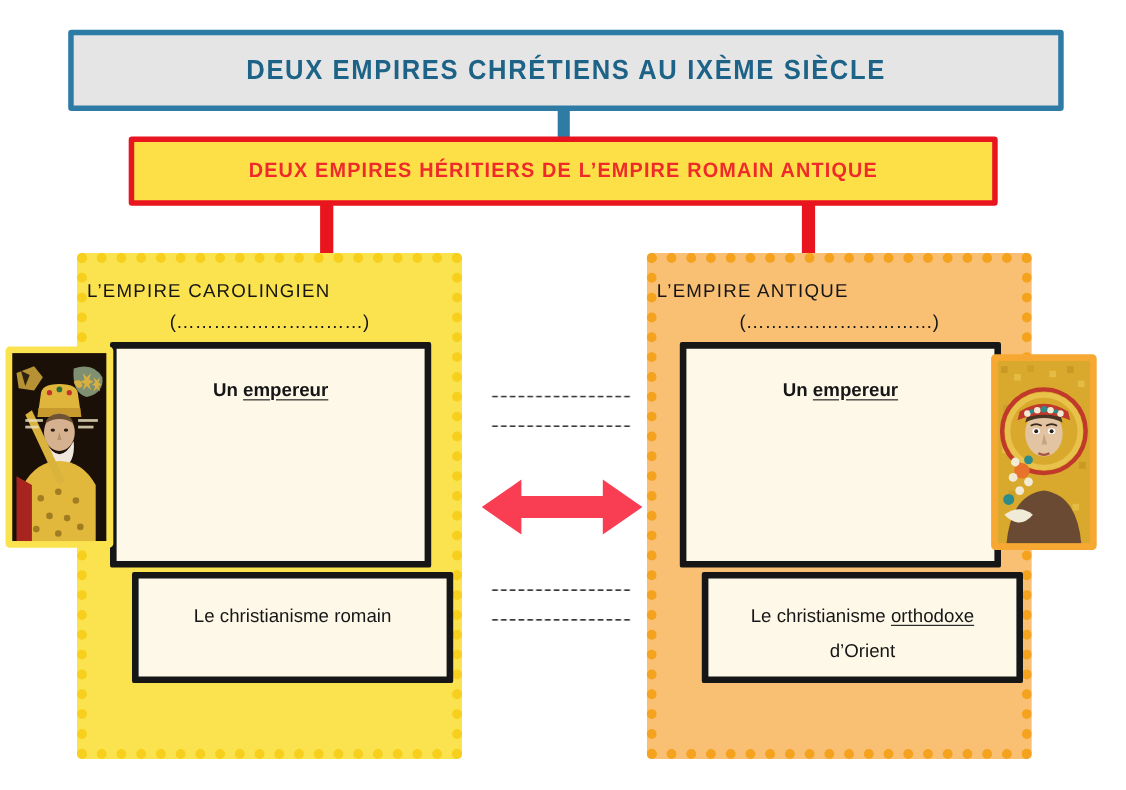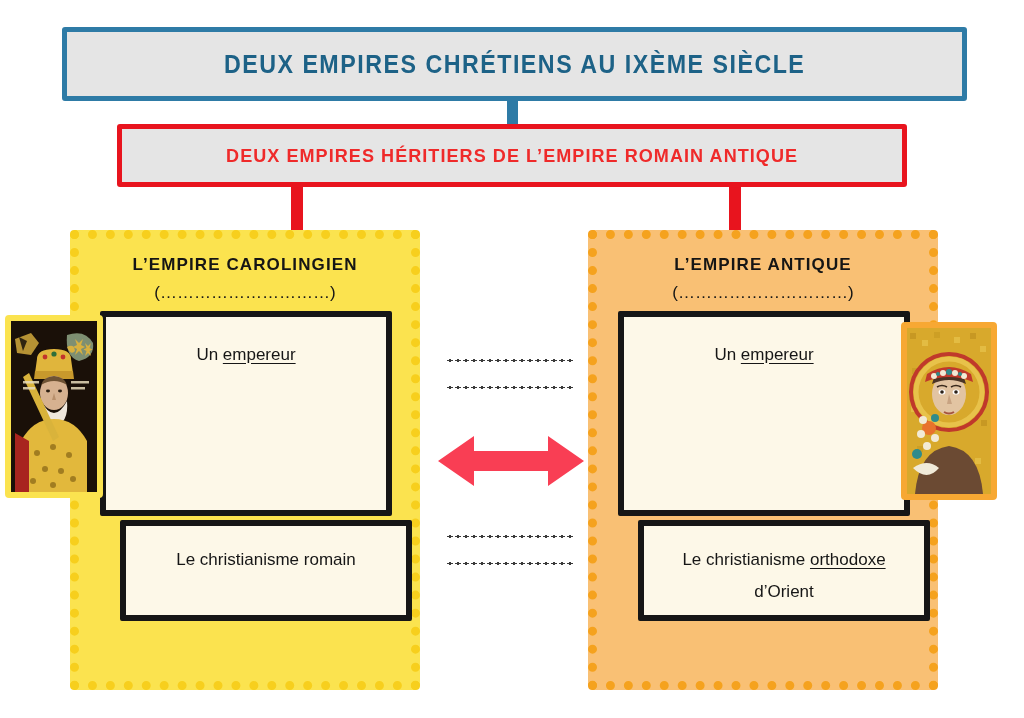--- a/index.html
+++ b/index.html
@@ -77,21 +77,21 @@
     transform: scaleX(0.93);
     white-space: nowrap;
   }
 
   
   .banner-sub {
     left: 117px;
     top: 124px;
     width: 790px;
     height: 63px;
-    background: #e5e5e5;
+    background: #fde047;
     border: 5px solid #e8141e;
     border-radius: 3px;
   }
   .banner-sub .banner-text {
     color: #ef2a2a;
     font-size: 19px;
     letter-spacing: 1.1px;
     font-weight: 600;
     font-family: "Liberation Sans Narrow", "Liberation Sans", sans-serif;
     transform: scaleX(0.95);
@@ -115,26 +115,26 @@
     background: #fbe34f;
     border-color: #f7cf1d;
   }
   .panel-right {
     left: 588px;
     background: #f9c074;
     border-color: #f5a21e;
   }
 
   .panel-heading {
-    text-align: center;
+    text-align: left;
     padding-top: 16px;
     color: #151515;
     font-size: 17px;
     letter-spacing: 1.1px;
-    font-weight: 700;
+    font-weight: 400;
     font-family: "Liberation Sans Narrow", "Liberation Sans", sans-serif;
   }
   .panel-blank {
     text-align: center;
     padding-top: 8px;
     color: #151515;
     font-size: 17px;
     letter-spacing: 0px;
     font-family: "Liberation Sans", sans-serif;
   }
@@ -145,20 +145,21 @@
     box-sizing: border-box;
     left: 21px;
     width: 292px;
     background: #fdf8e8;
     border: 6px solid #161616;
     border-radius: 2px;
   }
   .inner-box-top {
     top: 72px;
     height: 205px;
+    font-weight: bold;
   }
   .inner-box-bottom {
     top: 281px;
     height: 101px;
     margin-left: 20px;
   }
   .inner-line {
     text-align: center;
     color: #161616;
     font-size: 17px;

